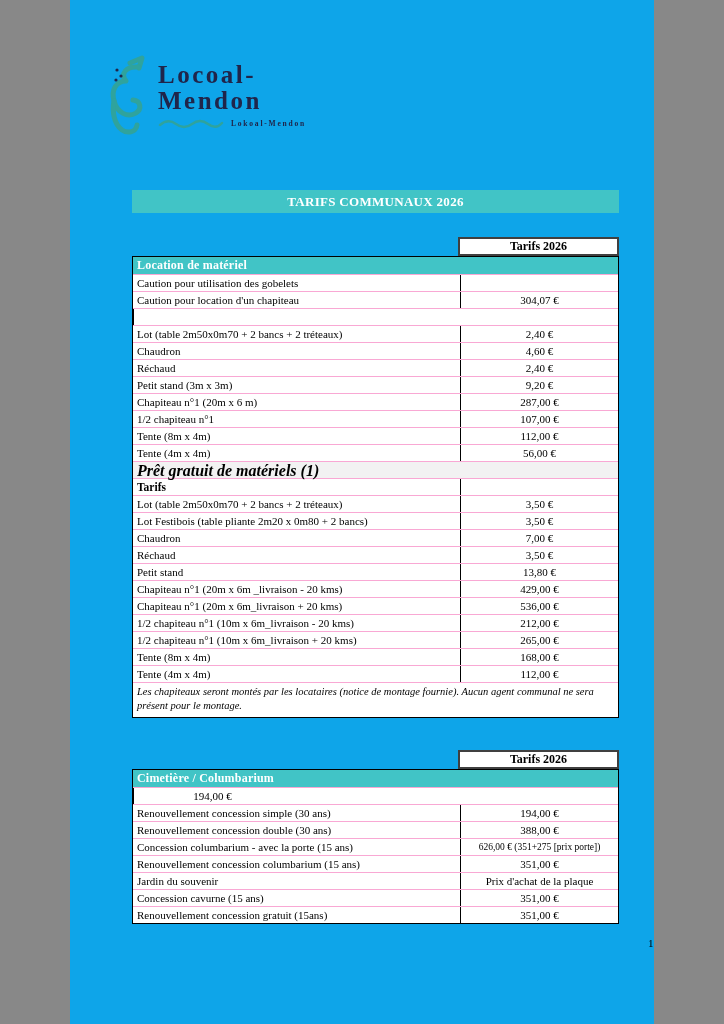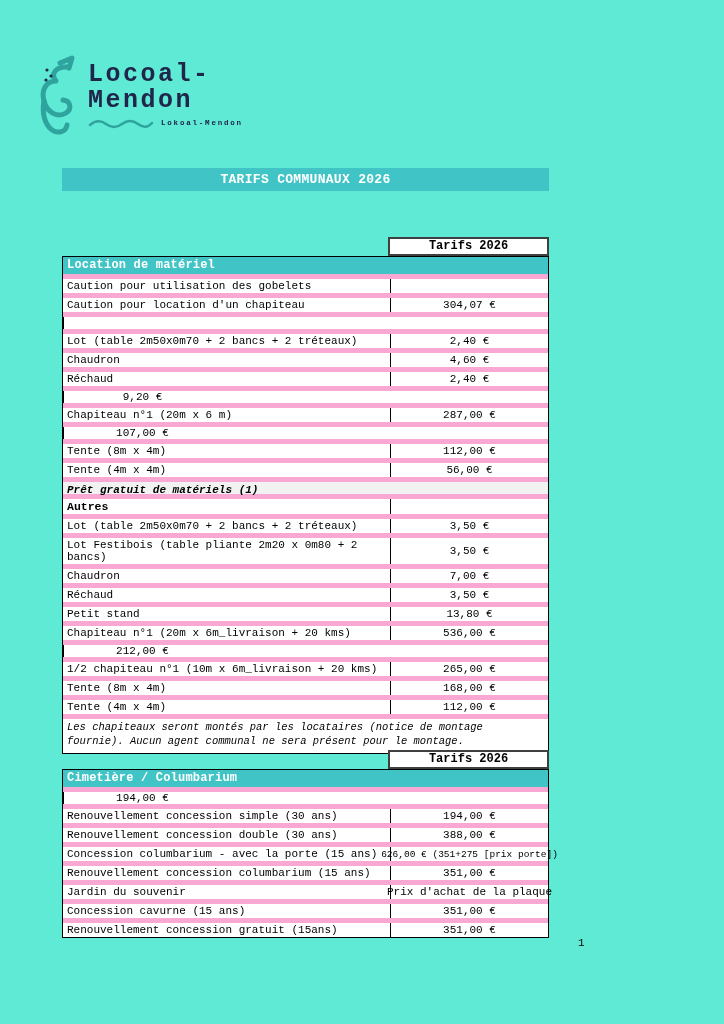--- a/index.html
+++ b/index.html
@@ -1,64 +1,64 @@
 <!DOCTYPE html>
 <html><head>
 <meta charset="utf-8">
 <style>
   html,body{margin:0;padding:0;background:#888;}
   .page{
     position:relative;
-    width:724px;height:1024px;
-    background:#5eead4;
-    font-family:Liberation Mono, monospace;
+    width:584px;height:1024px;
+    background:#0ea5e9;
+    font-family:Liberation Serif, serif;
     color:#000;
     overflow:hidden;
     margin:0 auto;
   }
   
   .logo{position:absolute;left:30px;top:54px;display:flex;align-items:flex-start;}
   .logo-icon{width:52px;height:86px;}
   .logo-text{margin-left:6px;padding-top:8px;}
   .logo-line{font-size:25px;font-weight:700;letter-spacing:2.5px;line-height:26px;color:#20254a;}
   .logo-bottom{display:flex;align-items:center;gap:7px;margin-top:3px;}
   .logo-sub{font-size:7.5px;font-weight:700;letter-spacing:1.8px;color:#20254a;}
   
   .banner{
-    position:absolute;left:62px;top:168px;width:487px;height:23px;
+    position:absolute;left:62px;top:190px;width:487px;height:23px;
     background:#41c4c6;color:#fff;font-weight:700;font-size:13px;
     text-align:center;line-height:23px;letter-spacing:.3px;
   }
   
   .ttable{position:absolute;left:62px;width:487px;}
   .ttable.t0{top:237px;}
   .ttable.t1{top:750px;}
   .tarifs-head{
     margin-left:326px;width:161px;height:19px;box-sizing:border-box;
     border:2px solid #404040;background:#fff;
     font-weight:700;font-size:12px;text-align:center;line-height:15px;
   }
   .table-body{border:1.5px solid #000;background:#fff;}
-  .trow{border-top:5px solid #f9a8d4;box-sizing:border-box;}
+  .trow{border-top:1px solid #f9a8d4;box-sizing:border-box;}
   .table-body > .trow:first-child{border-top:none;}
   .trow.section{
     background:#41c4c6;color:#fff;font-weight:700;font-size:12px;
     height:17px;line-height:17px;padding-left:4px;letter-spacing:.2px;
   }
   .trow.item{display:flex;min-height:17px;align-items:stretch;}
   .lbl{flex:1;font-size:11px;padding:1px 2px 1px 4px;display:flex;align-items:center;}
   .lbl.b{font-weight:700;font-size:11.5px;}
   .val{
     width:158px;border-left:1px solid #000;box-sizing:border-box;
     display:flex;align-items:center;justify-content:center;
     font-size:11px;white-space:nowrap;
   }
   .val.small{font-size:9.5px;}
   .trow.subspan{
-    font-weight:700;font-style:italic;font-size:11px;
+    font-weight:700;font-style:italic;font-size:16px;
     height:17px;line-height:17px;padding-left:4px;background:#f2f2f2;
   }
   .trow.note{font-style:italic;font-size:10.5px;line-height:1.32;padding:2px 8px 4px 4px;}
   
   .pagenum{position:absolute;left:578px;top:937px;font-size:11px;}
 </style>
 </head>
 <body>
 
 <div class="page">
@@ -111,40 +111,42 @@
         </div>
         <div class="trow item">
           <div class="lbl">Chaudron</div>
           <div class="val">4,60 €</div>
         </div>
         <div class="trow item">
           <div class="lbl">Réchaud</div>
           <div class="val">2,40 €</div>
         </div>
         <div class="trow item">
+          <div class="lbl">Petit stand (3m x 3m)</div>
           <div class="val">9,20 €</div>
         </div>
         <div class="trow item">
           <div class="lbl">Chapiteau n°1  (20m x 6 m)</div>
           <div class="val">287,00 €</div>
         </div>
         <div class="trow item">
+          <div class="lbl">1/2 chapiteau n°1</div>
           <div class="val">107,00 €</div>
         </div>
         <div class="trow item">
           <div class="lbl">Tente (8m x 4m)</div>
           <div class="val">112,00 €</div>
         </div>
         <div class="trow item">
           <div class="lbl">Tente (4m x 4m)</div>
           <div class="val">56,00 €</div>
         </div>
         <div class="trow subspan">Prêt gratuit de matériels (1)</div>
         <div class="trow item">
-          <div class="lbl b">Autres</div>
+          <div class="lbl b">Tarifs</div>
           <div class="val"></div>
         </div>
         <div class="trow item">
           <div class="lbl">Lot (table 2m50x0m70 + 2 bancs + 2 tréteaux)</div>
           <div class="val">3,50 €</div>
         </div>
         <div class="trow item">
           <div class="lbl">Lot Festibois (table pliante 2m20 x 0m80 + 2 bancs)</div>
           <div class="val">3,50 €</div>
         </div>
@@ -154,24 +156,29 @@
         </div>
         <div class="trow item">
           <div class="lbl">Réchaud</div>
           <div class="val">3,50 €</div>
         </div>
         <div class="trow item">
           <div class="lbl">Petit stand</div>
           <div class="val">13,80 €</div>
         </div>
         <div class="trow item">
+          <div class="lbl">Chapiteau n°1 (20m x 6m _livraison - 20 kms)</div>
+          <div class="val">429,00 €</div>
+        </div>
+        <div class="trow item">
           <div class="lbl">Chapiteau n°1 (20m x 6m_livraison + 20 kms)</div>
           <div class="val">536,00 €</div>
         </div>
         <div class="trow item">
+          <div class="lbl">1/2 chapiteau n°1 (10m x 6m_livraison - 20 kms)</div>
           <div class="val">212,00 €</div>
         </div>
         <div class="trow item">
           <div class="lbl">1/2 chapiteau n°1 (10m x 6m_livraison + 20 kms)</div>
           <div class="val">265,00 €</div>
         </div>
         <div class="trow item">
           <div class="lbl">Tente (8m x 4m)</div>
           <div class="val">168,00 €</div>
         </div>

